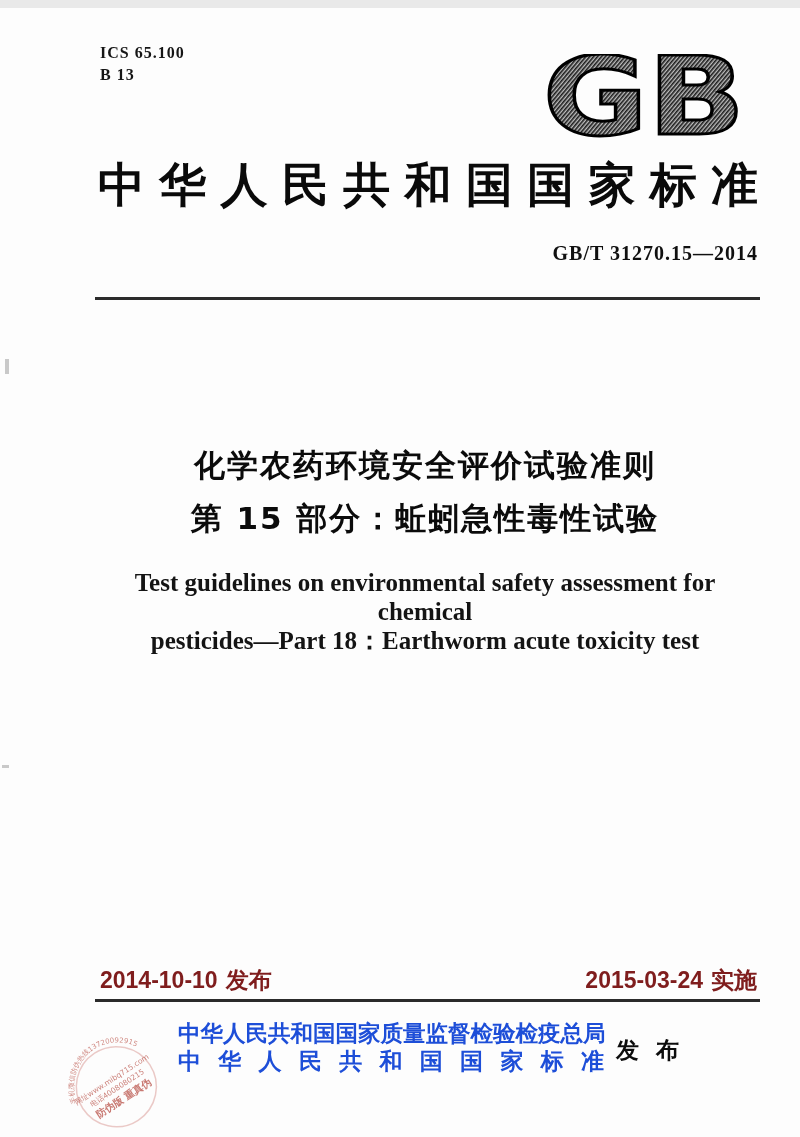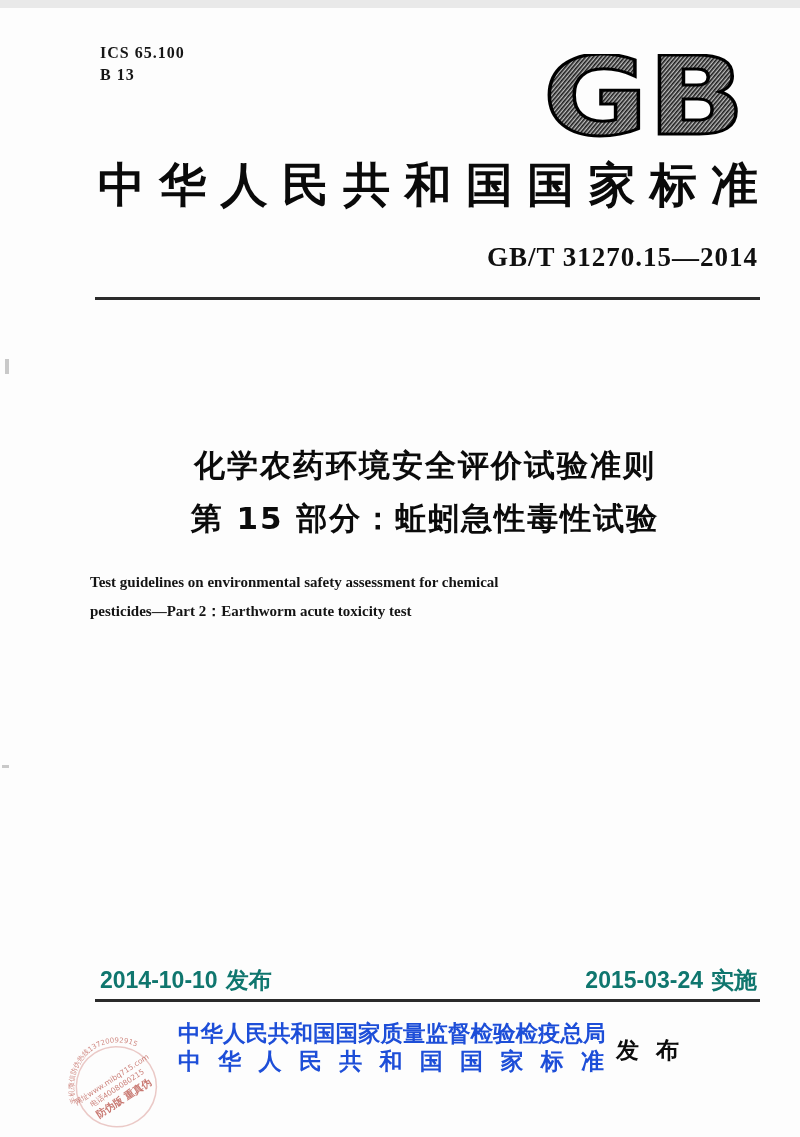--- a/index.html
+++ b/index.html
@@ -31,51 +31,51 @@
     font-weight: bold; font-size: 47px; line-height: 62px;
     color: #0a0a0a;
     text-align: justify; text-align-last: justify; text-justify: inter-character;
     white-space: nowrap;
   }
 
   .standard-number {
     position: absolute; left: 358px; top: 234px; width: 400px;
     text-align: right;
     font-family: "Liberation Serif", serif;
-    font-weight: bold; font-size: 27px; letter-spacing: 1px; color: #101010;
+    font-weight: bold; font-size: 20px; letter-spacing: 1px; color: #101010;
   }
 
   .rule { position: absolute; left: 95px; width: 665px; height: 3px; background: #2b2b2b; }
   .rule-top { top: 289px; }
   .rule-bottom { top: 991px; }
 
   
   .title-zh {
     position: absolute; left: 90px; width: 670px;
     text-align: center;
     font-family: "DejaVu Sans", "Liberation Sans", sans-serif;
     font-weight: 800; font-size: 31px; letter-spacing: 2px; color: #0b0b0b;
     white-space: nowrap;
   }
   .title-zh-1 { top: 437px; }
   .title-zh-2 { top: 490px; }
 
   .title-en {
     position: absolute; left: 90px; top: 560px; width: 670px;
-    text-align: left;
+    text-align: center;
     font-family: "Liberation Serif", "DejaVu Serif", serif;
-    font-weight: bold; font-size: 15px; line-height: 29px; color: #141414;
+    font-weight: bold; font-size: 25px; line-height: 29px; color: #141414;
   }
 
   
   .date-row {
     position: absolute; left: 100px; top: 957px; width: 657px;
     display: flex; justify-content: space-between;
     font-family: "Liberation Sans", "DejaVu Sans", sans-serif;
-    font-weight: 700; font-size: 23px; color: #0f766e;
+    font-weight: 700; font-size: 23px; color: #7f1d1d;
   }
   .date-row .gap { display: inline-block; width: 8px; }
 
   .publisher-block {
     position: absolute; left: 178px; top: 1012px; width: 426px;
     font-family: "Liberation Serif", "DejaVu Serif", serif;
     font-weight: bold; color: #1d4ed8;
   }
   .publisher-line1 { font-size: 22.5px; line-height: 28px; white-space: nowrap; }
   .publisher-line2 {
@@ -125,21 +125,21 @@
 
   <div class="standard-number">GB/T 31270.15—2014</div>
 
   <div class="rule rule-top"></div>
 
   <div class="title-zh title-zh-1">化学农药环境安全评价试验准则</div>
   <div class="title-zh title-zh-2">第 15 部分：蚯蚓急性毒性试验</div>
 
   <div class="title-en">
     <div>Test guidelines on environmental safety assessment for chemical</div>
-    <div>pesticides—Part 2：Earthworm acute toxicity test</div>
+    <div>pesticides—Part 18：Earthworm acute toxicity test</div>
   </div>
 
   <div class="date-row">
     <div>
       <span>2014-10-10</span><span class="gap"></span><span>发布</span>
     </div>
     <div>
       <span>2015-03-24</span><span class="gap"></span><span>实施</span>
     </div>
   </div>

